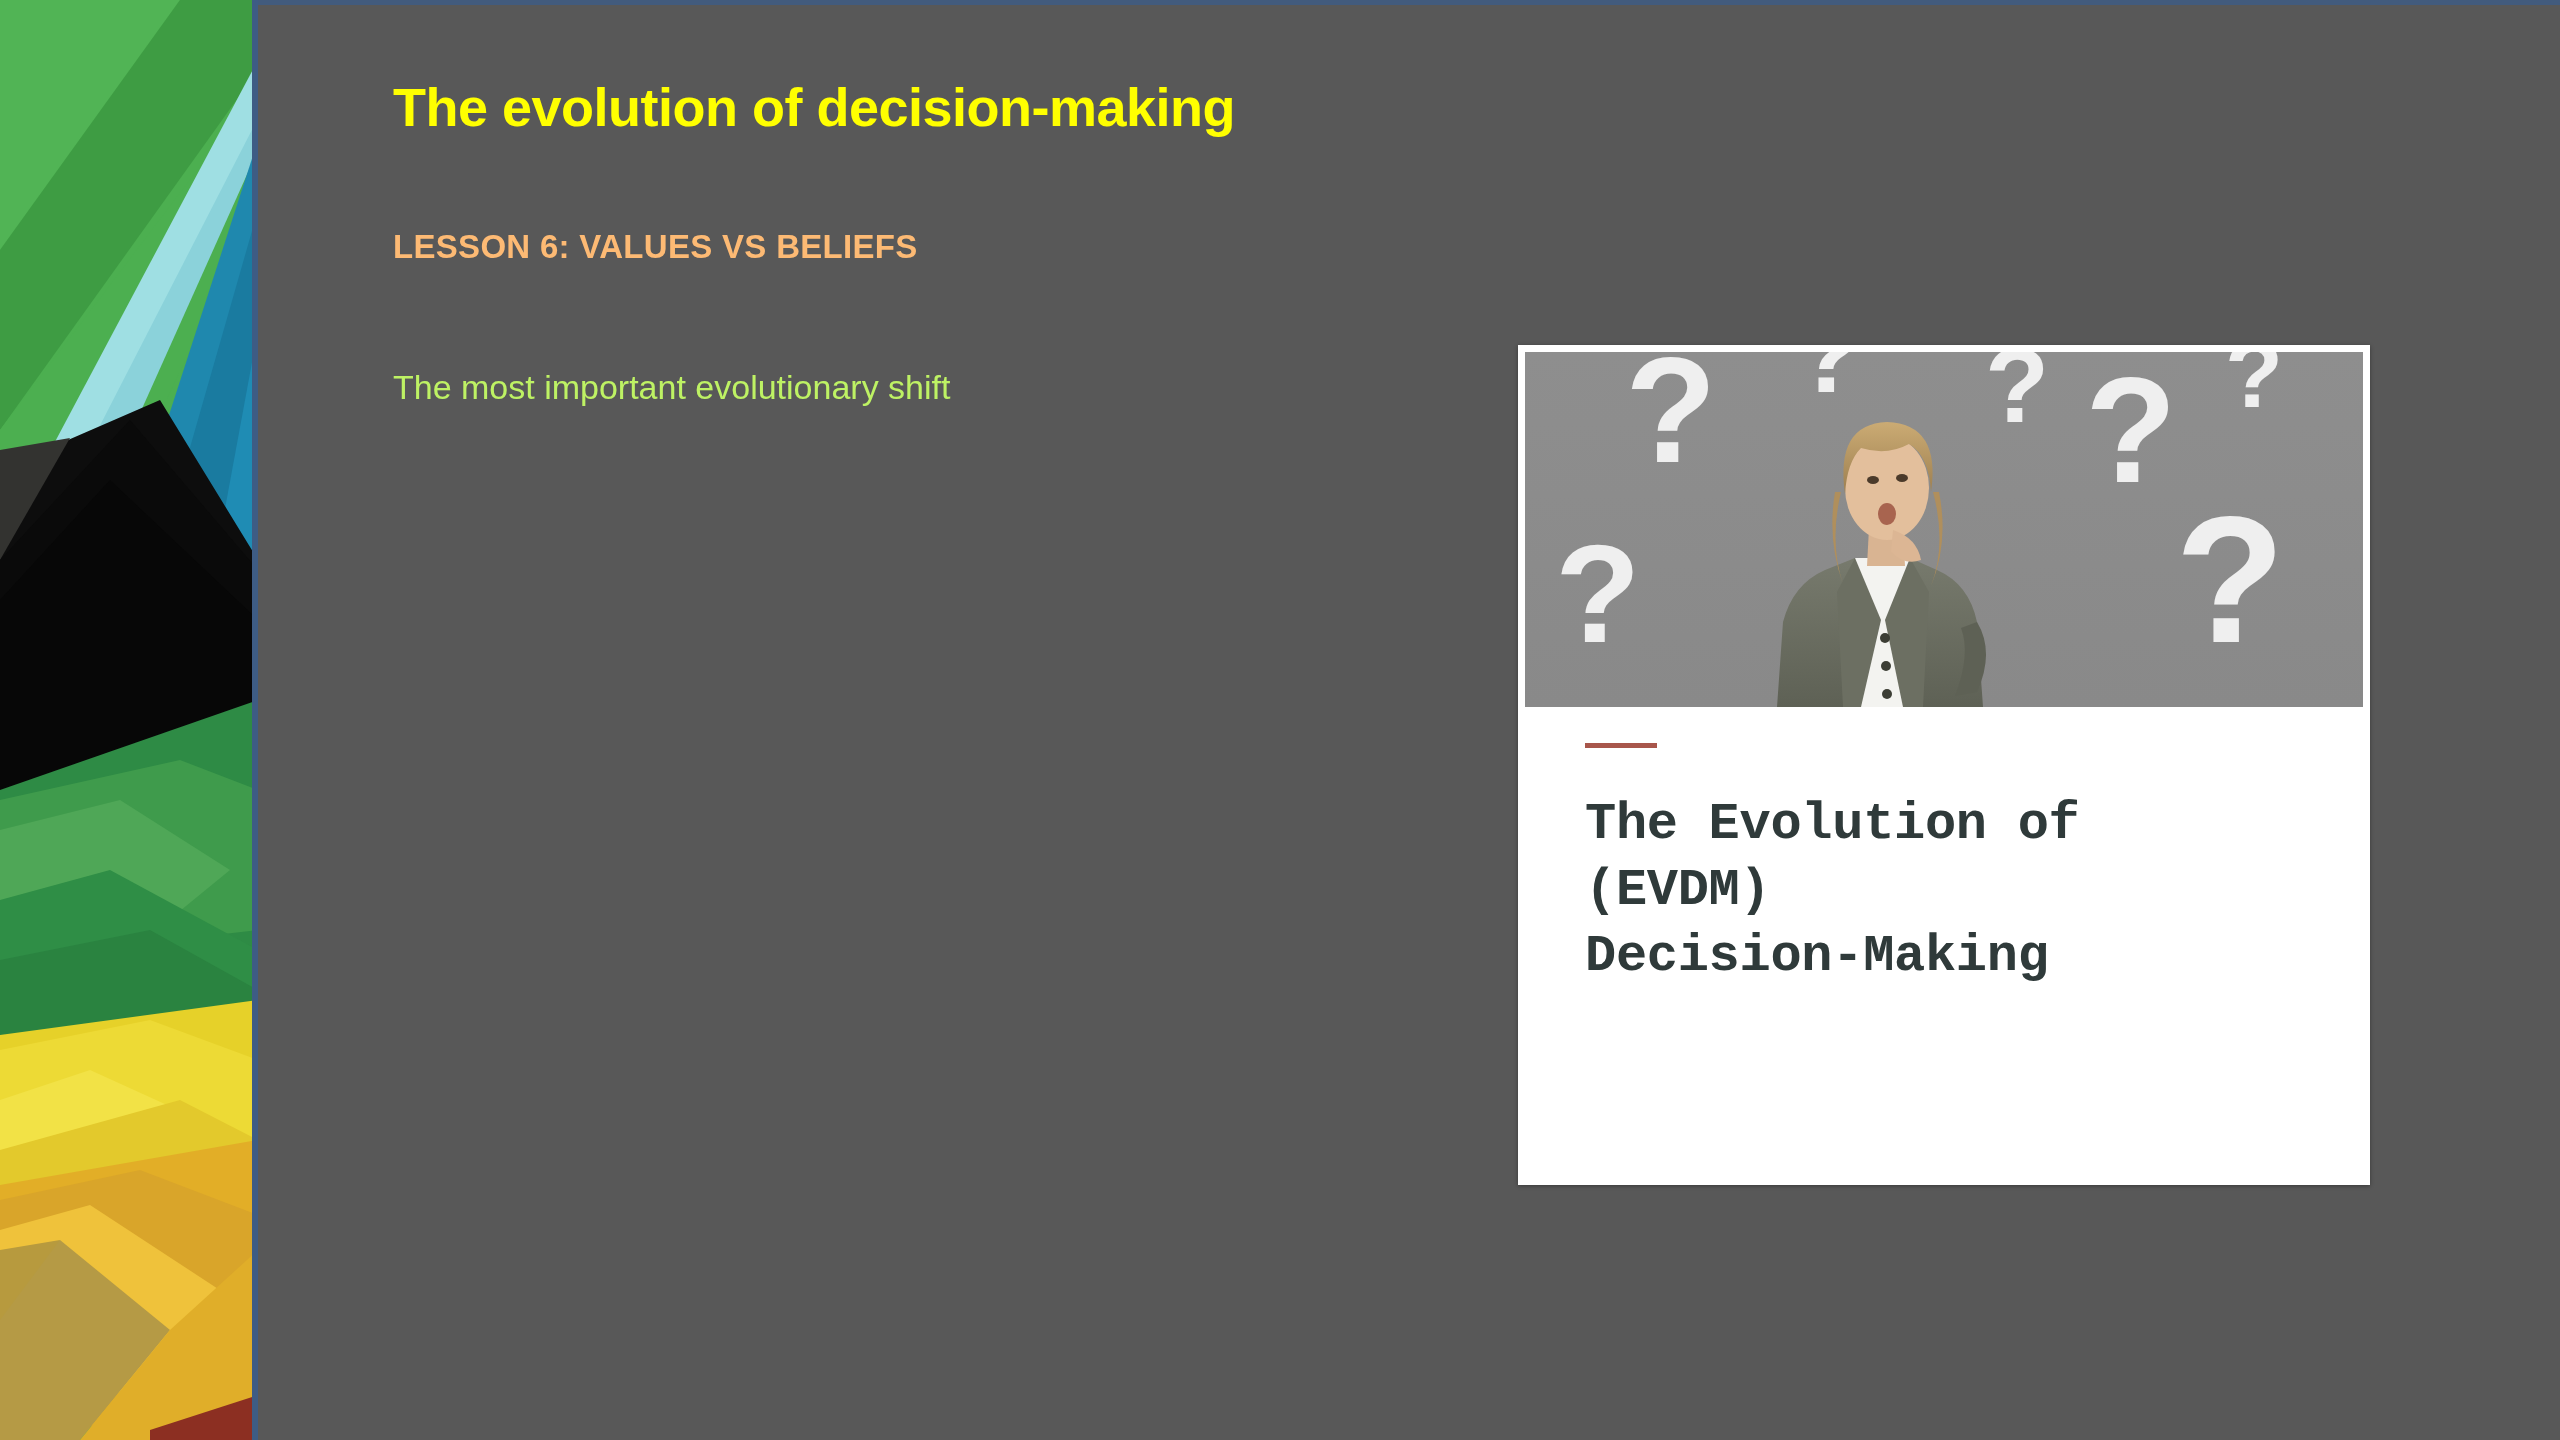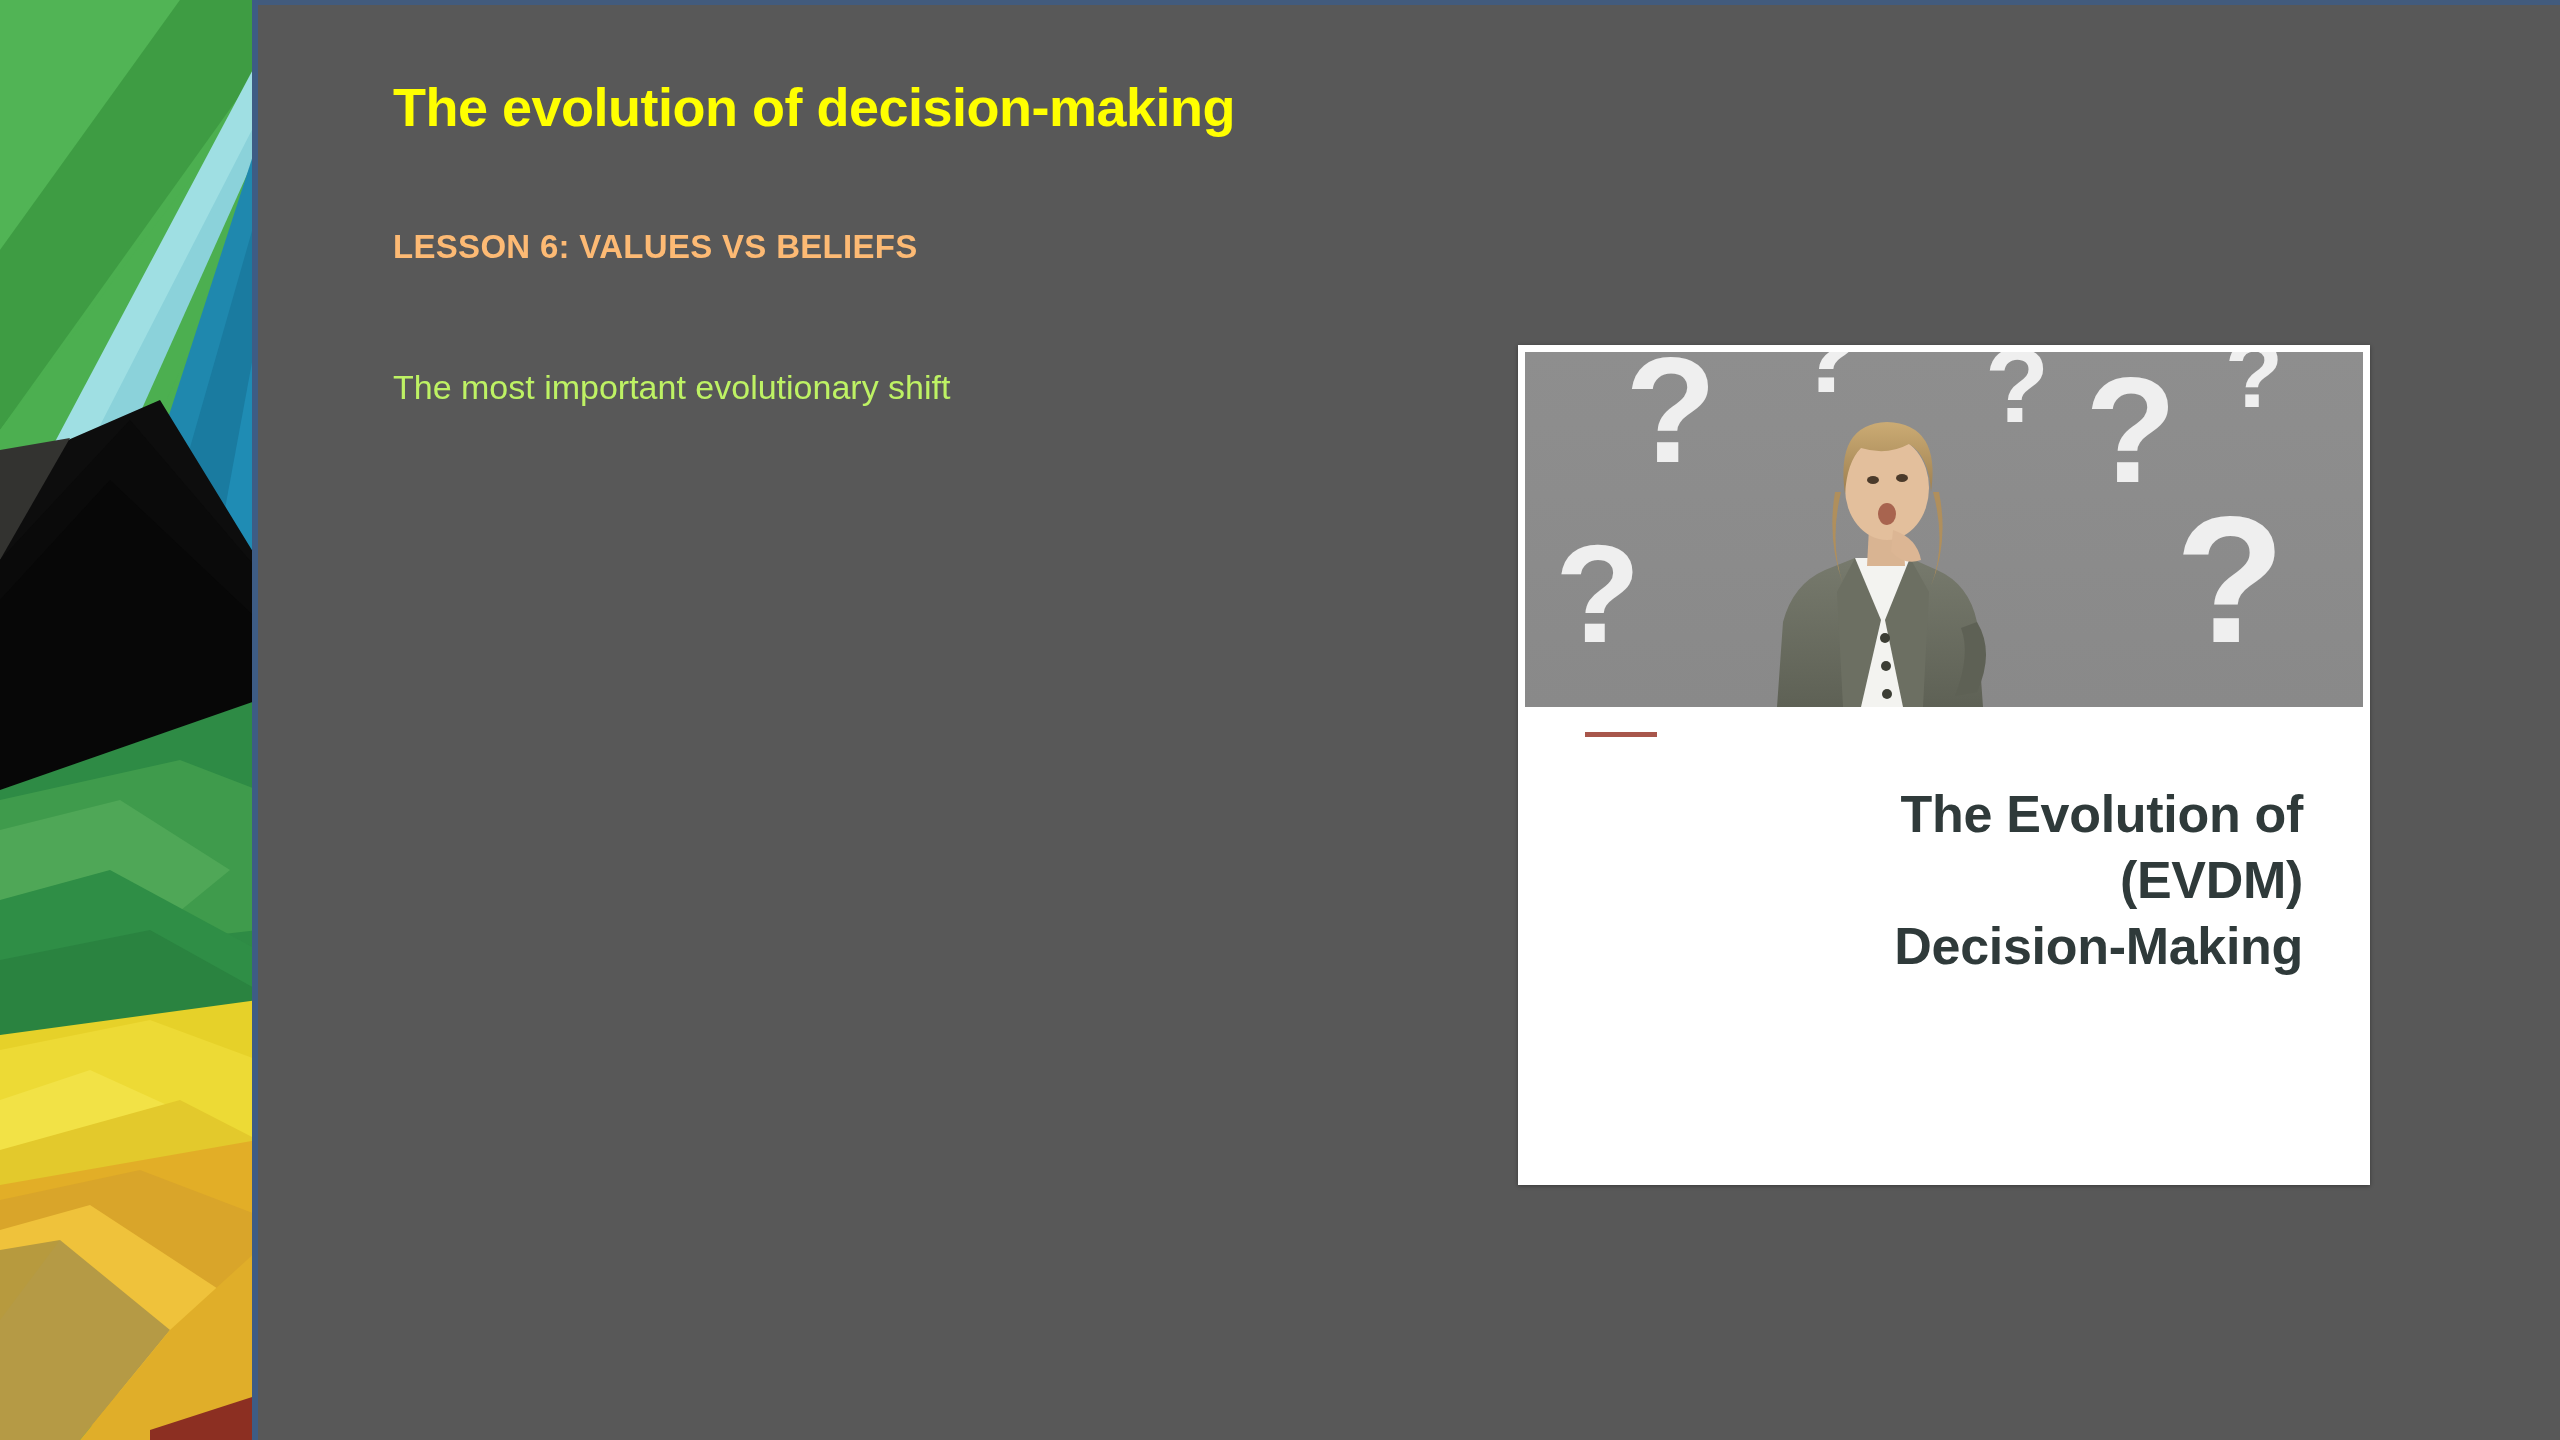--- a/index.html
+++ b/index.html
@@ -9,21 +9,20 @@
     background:#000;
     font-family:"Liberation Sans", sans-serif;
     overflow:hidden;
   }
 
   #slide {
     position:relative;
     width:2560px; height:1440px;
     background:#585858;
     overflow:hidden;
-    text-align:right;
   }
 
   
   .top-rule {
     position:absolute; left:258px; top:0;
     width:2302px; height:5px;
     background:#3e5c84;
     opacity:.85;
   }
 
@@ -77,21 +76,22 @@
   }
   .card-media {
     position:relative;
     width:838px; height:355px;
     background:#8a8a8a;
     overflow:hidden;
   }
   .card-media svg { display:block; width:838px; height:355px; }
 
   .card-body {
-    padding:25px 60px 0 60px;
+    padding:36px 60px 0 60px;
+    font-family:Liberation Mono, monospace;
   }
   .accent-rule {
     width:72px; height:5px;
     background:#a8564b;
     margin-bottom:44px;
   }
   .card-title {
     font-size:52px;
     font-weight:bold;
     line-height:66px;

